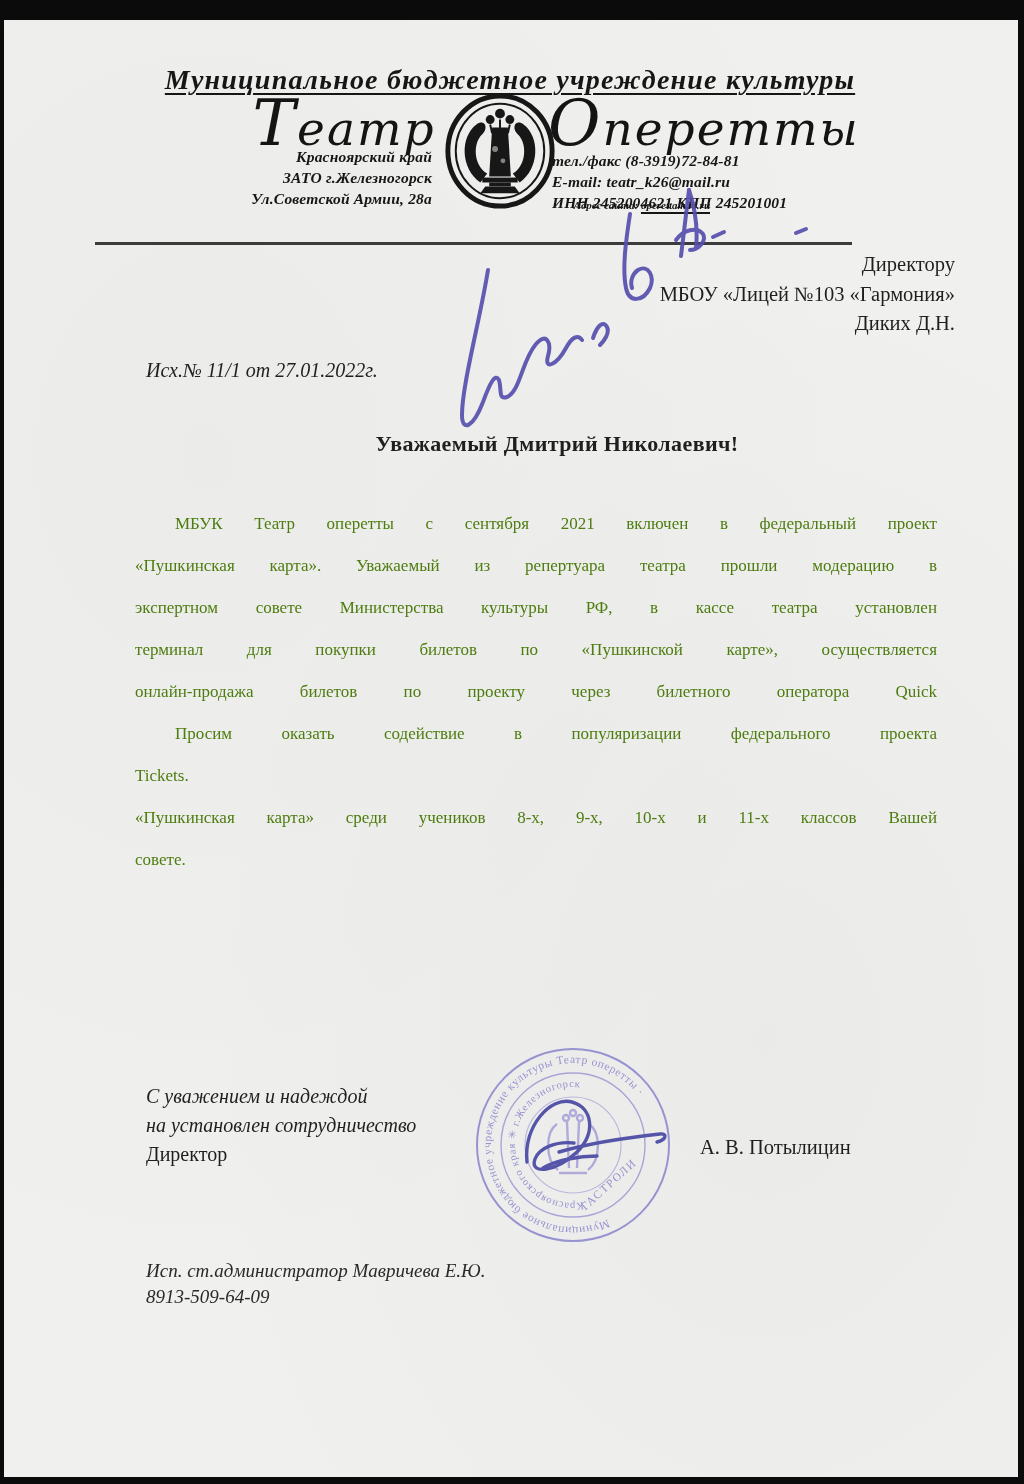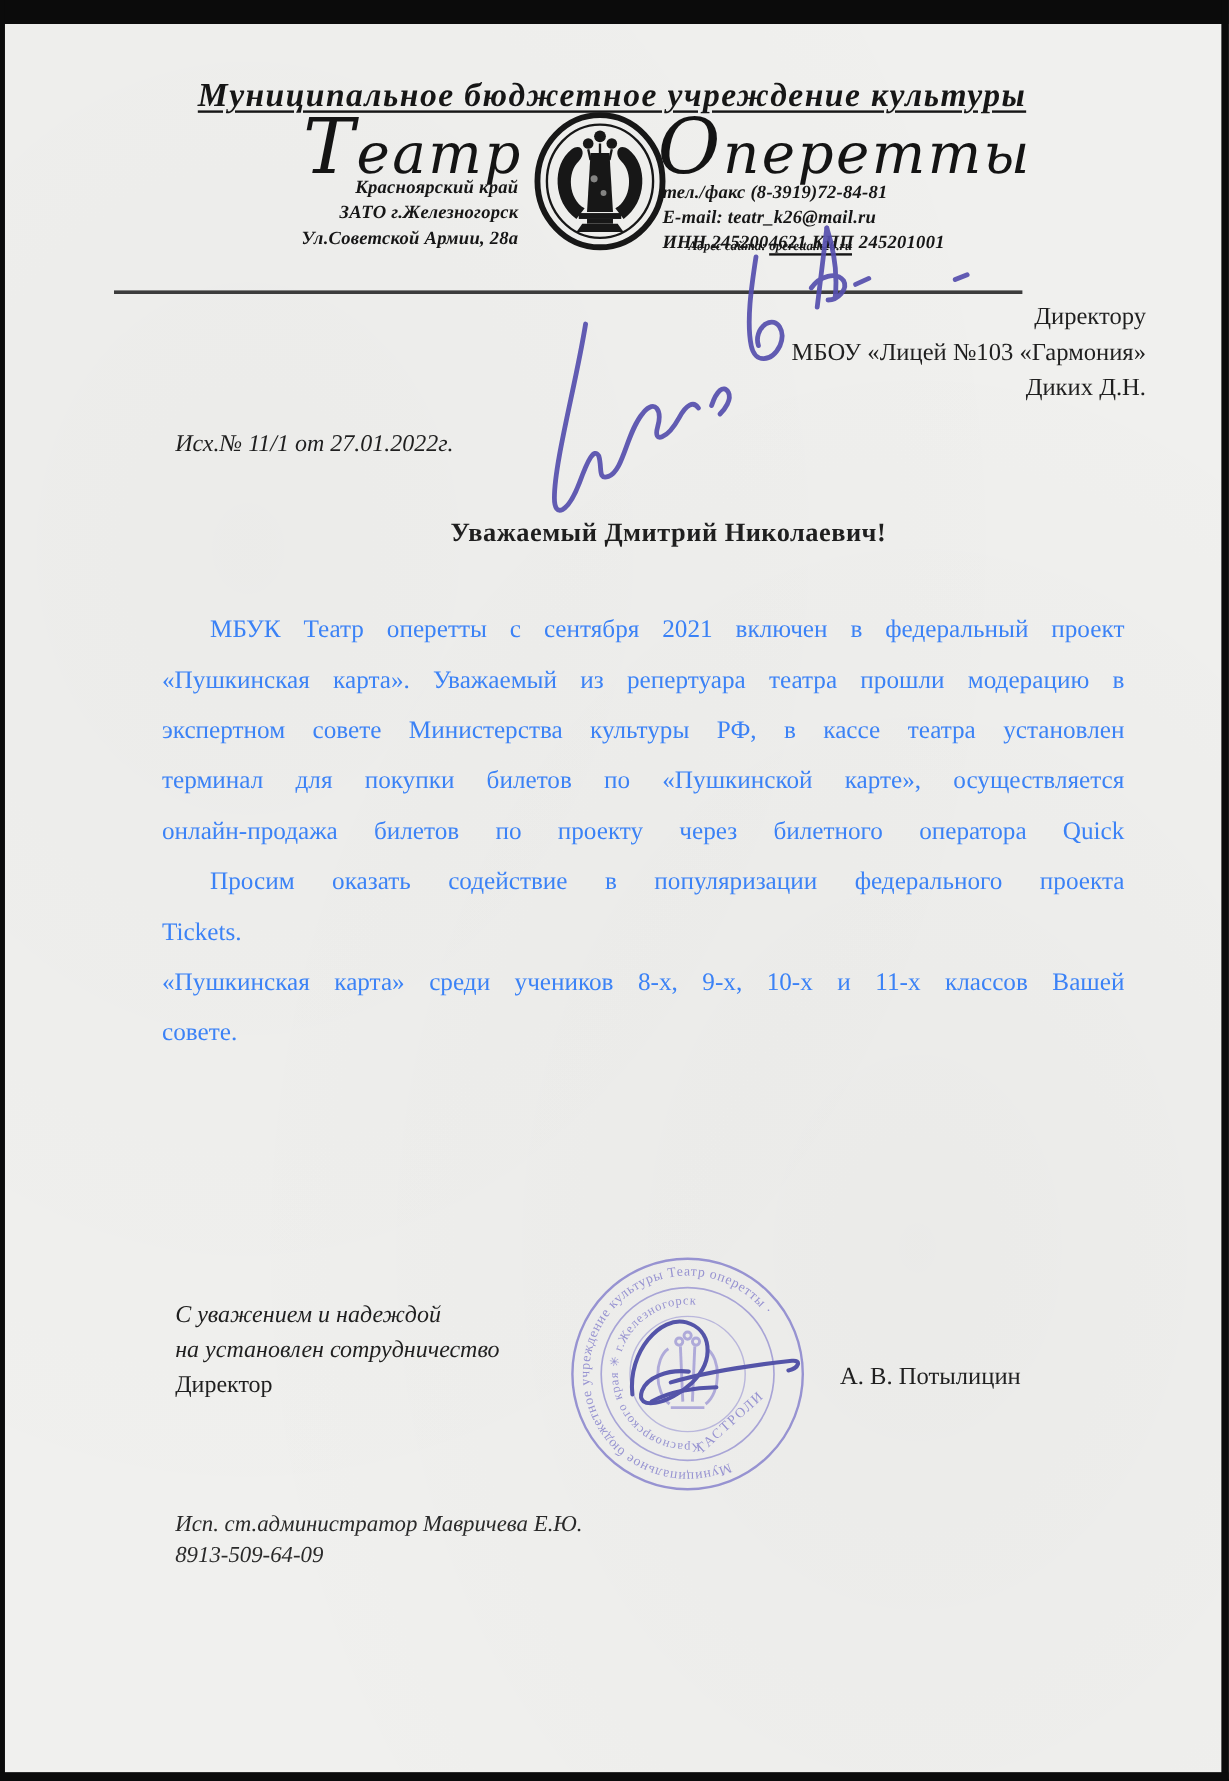--- a/index.html
+++ b/index.html
@@ -59,21 +59,21 @@
 
   
   .addressee { left:555px; top:250px; width:400px; text-align:right; font-size:20.5px; line-height:29.5px; }
 
   .ref-line { left:146px; top:359px; font-size:20px; font-style:italic; }
 
   .salutation { left:157px; top:431px; width:800px; text-align:center; font-size:22px; font-weight:bold; letter-spacing:0.4px; }
 
   
   .body-block { left:135px; top:503px; width:802px; }
-  .bl { height:42px; line-height:42px; font-size:21px; text-align:justify; text-align-last:justify; color:#3b82f6; }
+  .bl { height:42px; line-height:42px; font-size:17px; text-align:justify; text-align-last:justify; color:#4d7c0f; }
   .bl-indent { text-indent:40px; }
   .bl-last { text-align-last:left; }
 
   
   .closing { left:146px; top:1082px; font-size:20px; line-height:29px; }
   .closing .it { font-style:italic; }
   .signer { left:700px; top:1136px; font-size:20.5px; }
 
   
   .footer { left:146px; top:1258px; font-size:19px; font-style:italic; line-height:26px; color:#2a2a2a; }

